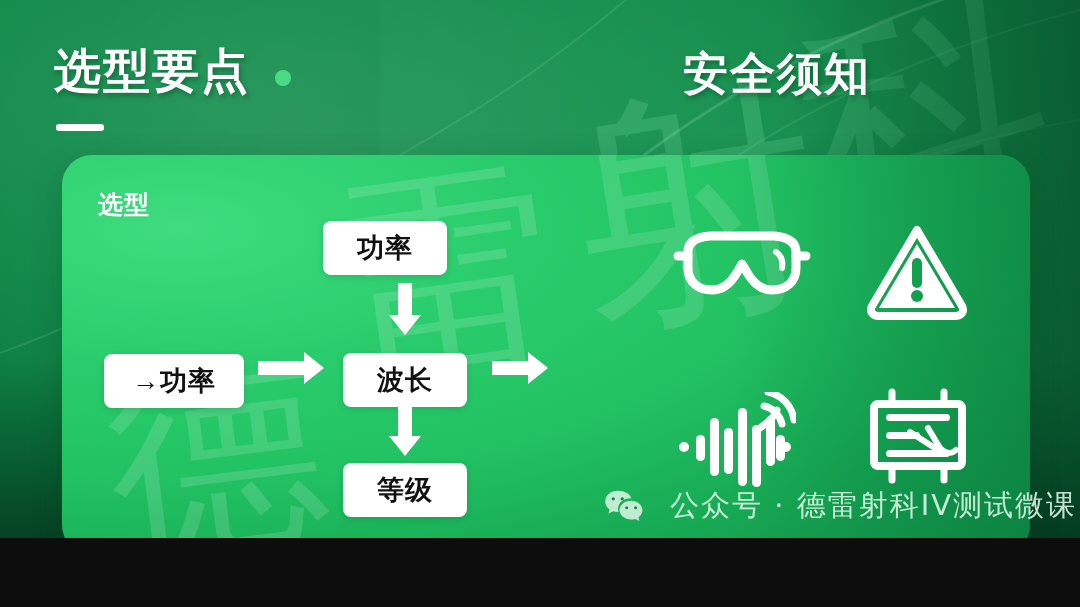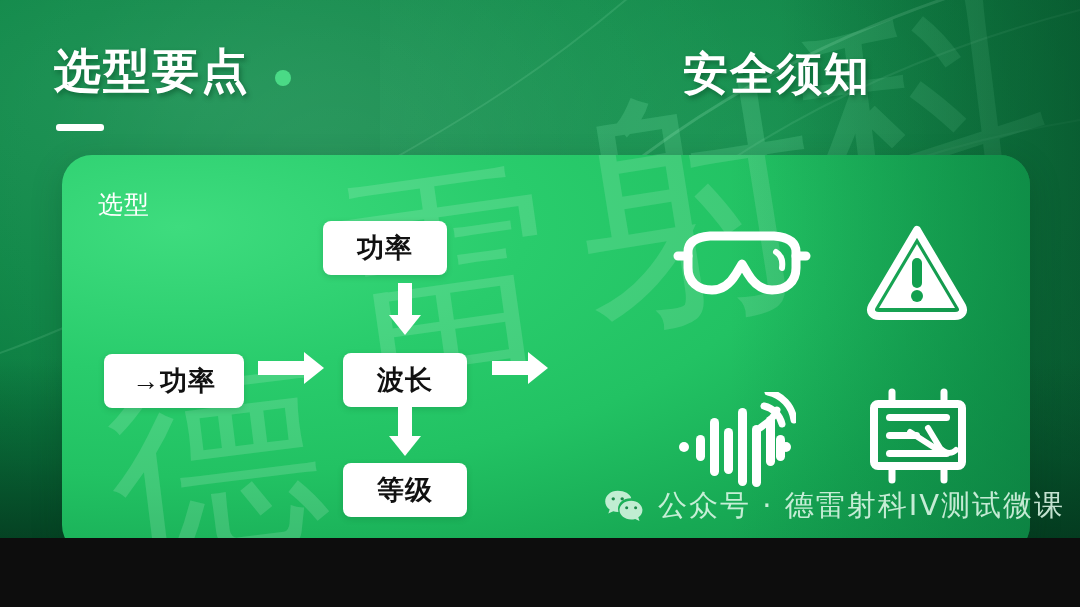--- a/index.html
+++ b/index.html
@@ -127,21 +127,21 @@
     white-space: nowrap;
   }
   .cwm-de  { left: 46px; top: 192px; font-size: 215px; transform: rotate(-7deg); }
   .cwm-lei { left: 268px; top: 10px;  font-size: 225px; transform: rotate(-8deg); }
   .cwm-she { left: 508px; top: -74px; font-size: 250px; transform: rotate(-9deg); color: rgba(255,255,255,0.13); }
 
   .card-label {
     position: absolute;
     left: 98px; top: 188px;
     font-size: 25px;
-    font-weight: 400;
+    font-weight: 700;
     color: #ffffff;
     letter-spacing: 1px;
     z-index: 5;
   }
 
   
   .flow { position: absolute; inset: 0; z-index: 4; }
   .node {
     position: absolute;
     background: #ffffff;
@@ -200,21 +200,21 @@
   
   .safety-icons { position: absolute; z-index: 5; }
   .s-icon { position: absolute; }
 
   
   .footer {
     position: absolute;
     left: 604px; bottom: 12px;
     display: flex;
     align-items: center;
-    gap: 14px;
+    gap: 26px;
     z-index: 10;
   }
   .footer-text {
     font-size: 29px;
     color: rgba(222,248,232,0.88);
     letter-spacing: 2px;
     font-family: "DejaVu Sans", "Liberation Sans", sans-serif;
   }
   .wechat-icon { width: 40px; height: 34px; flex: 0 0 auto; }
 </style>

